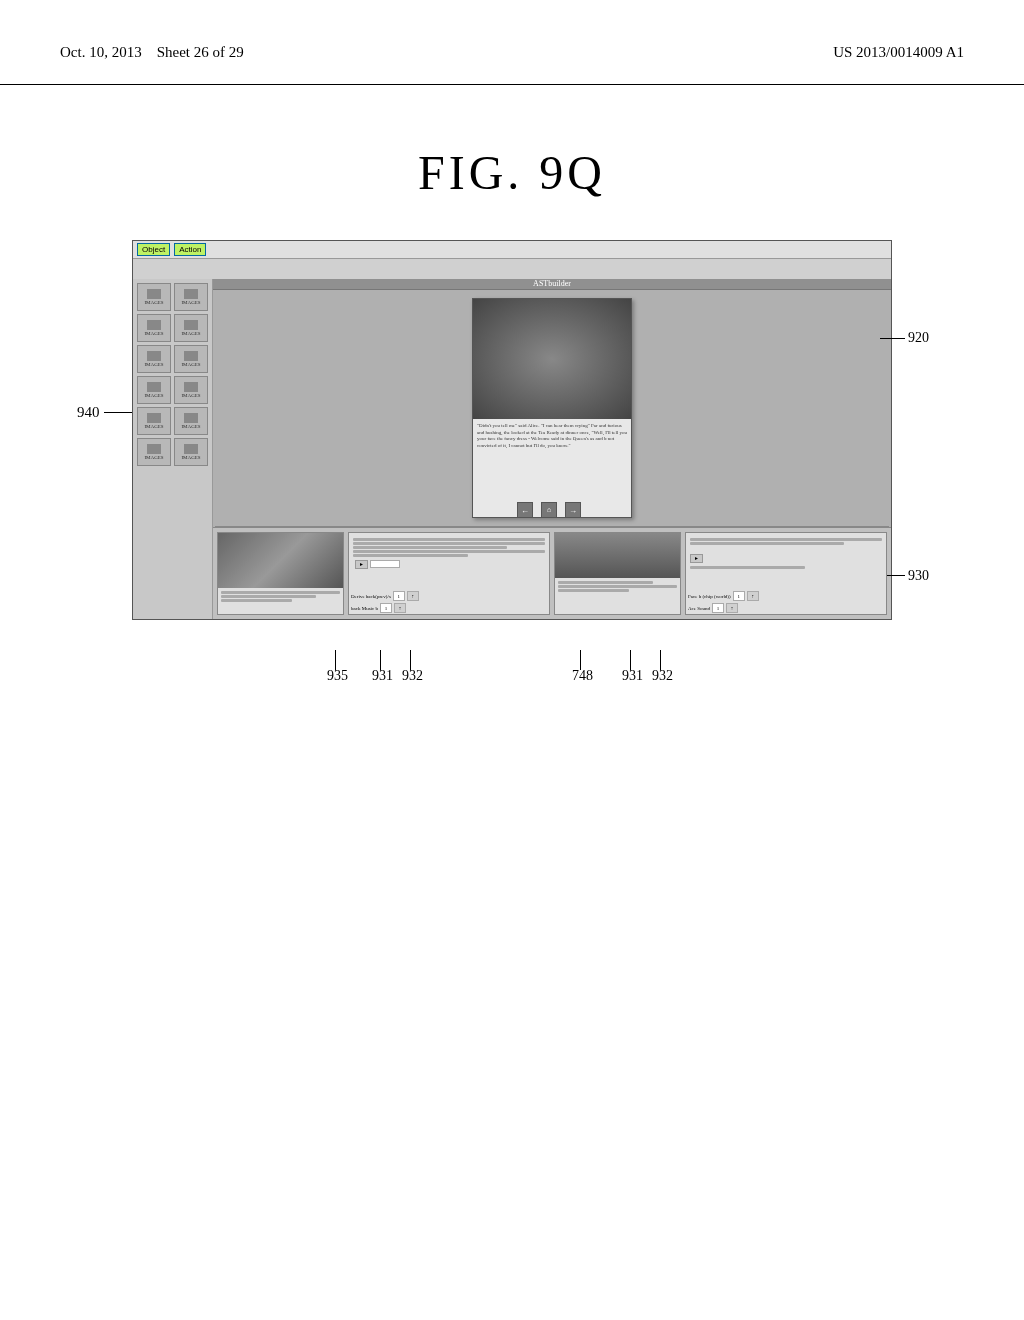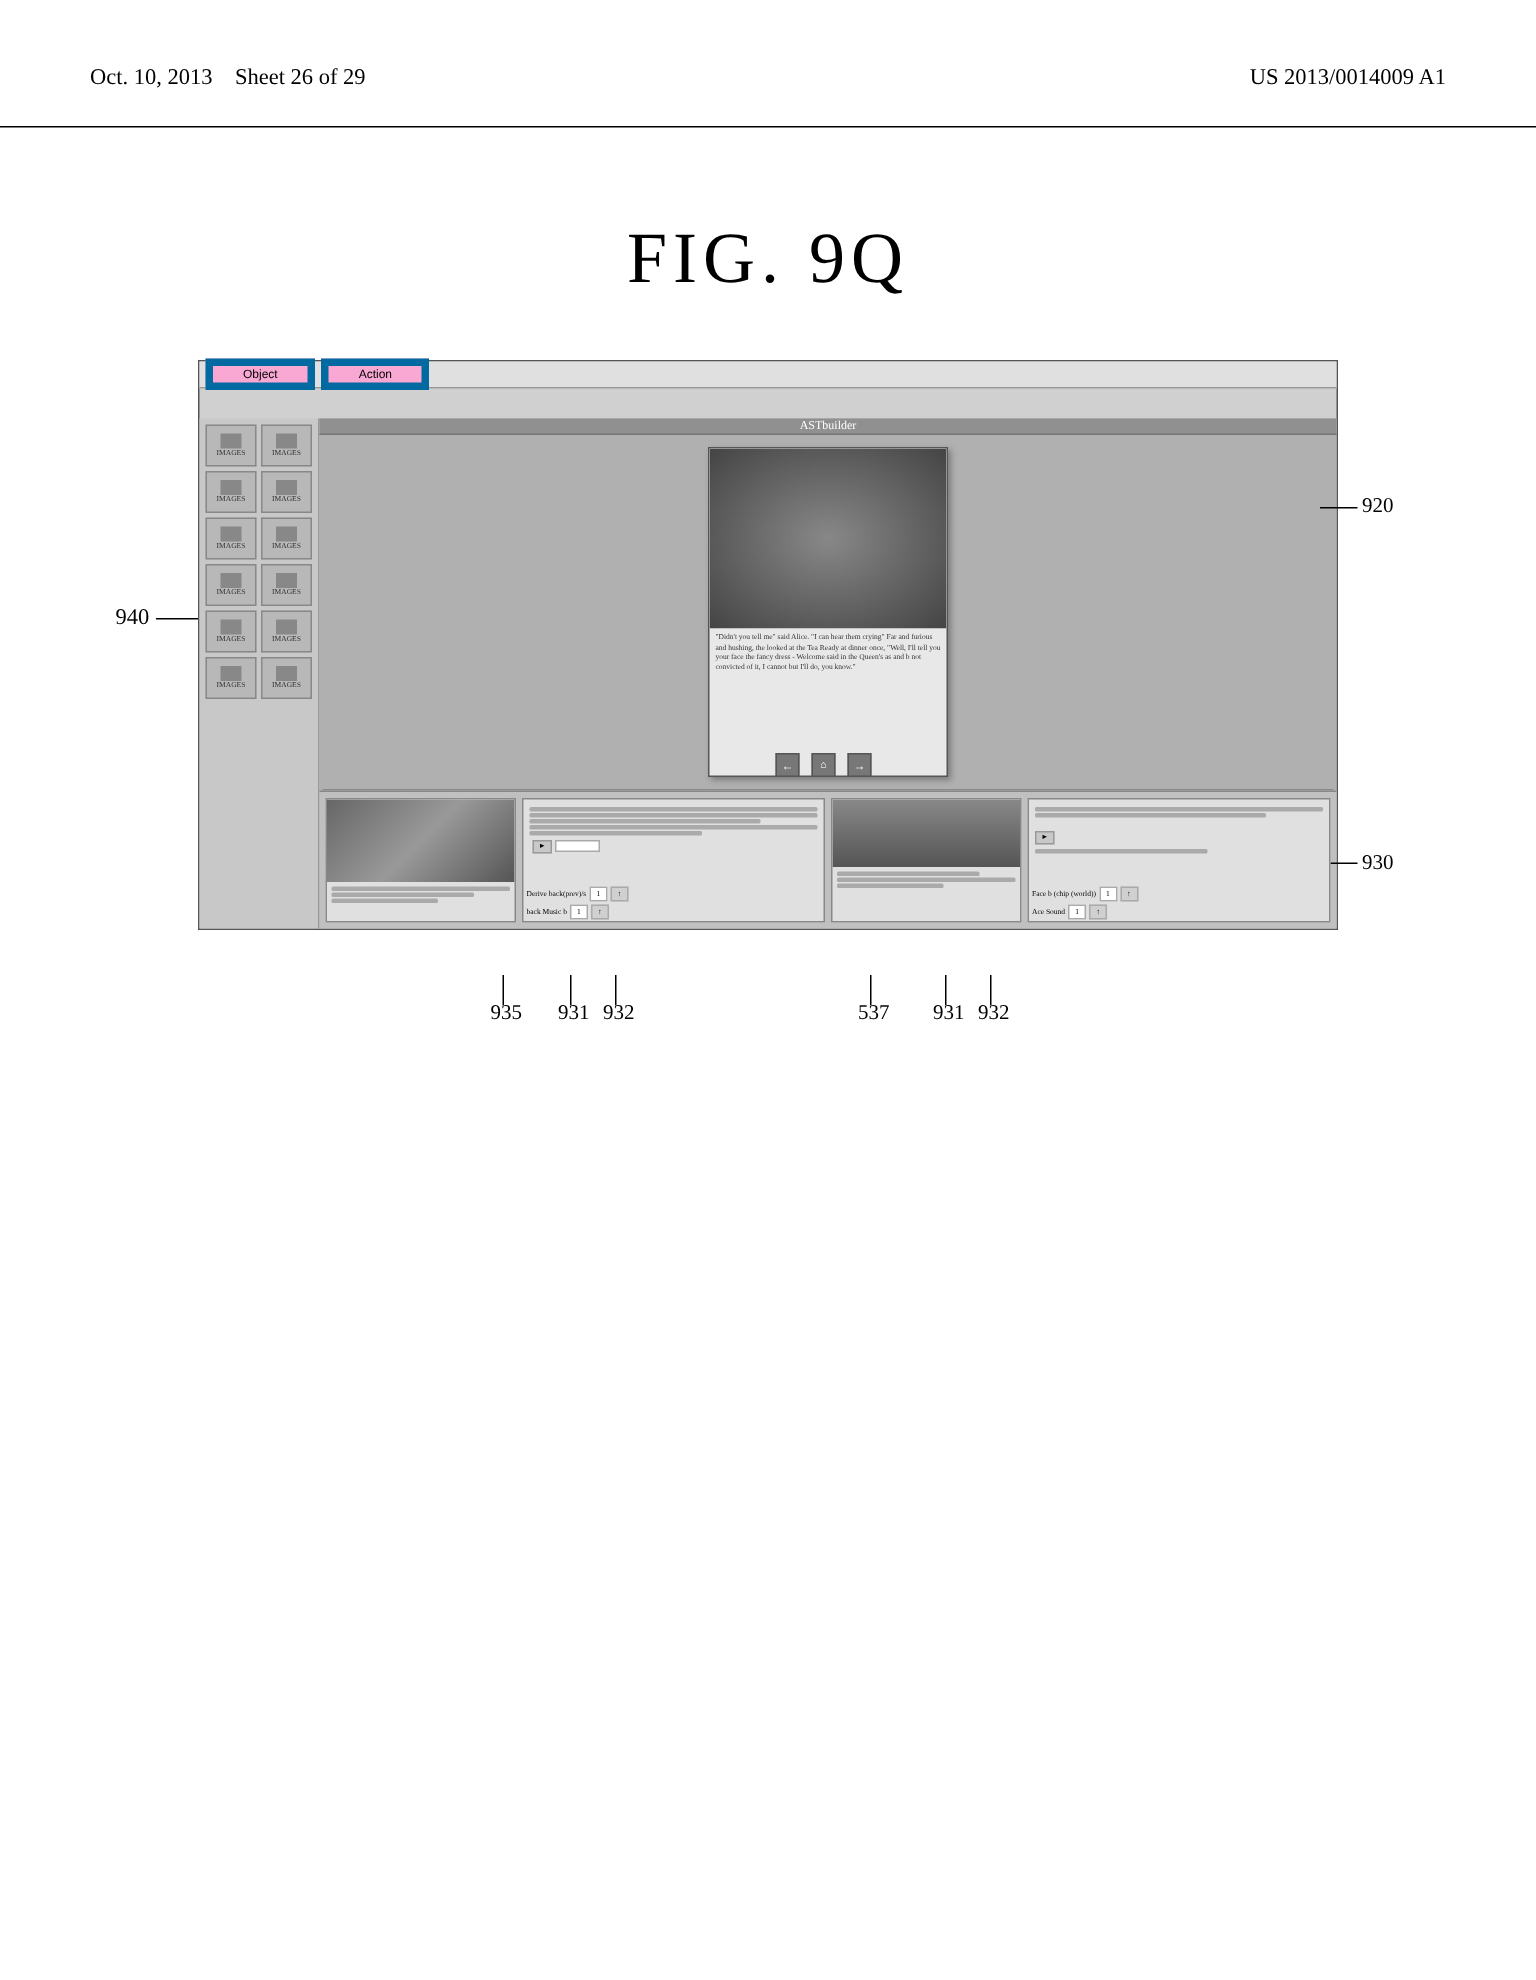--- a/index.html
+++ b/index.html
@@ -80,23 +80,23 @@
       background: #e0e0e0;
       border-bottom: 1px solid #999;
       display: flex;
       align-items: center;
       padding: 2px 4px;
       gap: 4px;
       height: 18px;
     }
     .toolbar-btn {
       font-size: 8px;
-      background: #f9a8d4;
-      border: 5px solid #0369a1;
-      padding: 1px 20px;
+      background: #bef264;
+      border: 1px solid #0369a1;
+      padding: 1px 4px;
       cursor: pointer;
     }
 
     
     .sidebar {
       position: absolute;
       left: 0;
       top: 38px;
       width: 80px;
       bottom: 0;
@@ -450,21 +450,21 @@
 
     <div style="position: absolute; left: 240px; bottom: 10px; font-size: 14px;">
       <span>931</span>
     </div>
 
     <div style="position: absolute; left: 270px; bottom: 10px; font-size: 14px;">
       <span>932</span>
     </div>
 
     <div style="position: absolute; left: 440px; bottom: 10px; font-size: 14px;">
-      <span>537</span>
+      <span>748</span>
     </div>
 
     <div style="position: absolute; left: 490px; bottom: 10px; font-size: 14px;">
       <span>931</span>
     </div>
 
     <div style="position: absolute; left: 520px; bottom: 10px; font-size: 14px;">
       <span>932</span>
     </div>
 

